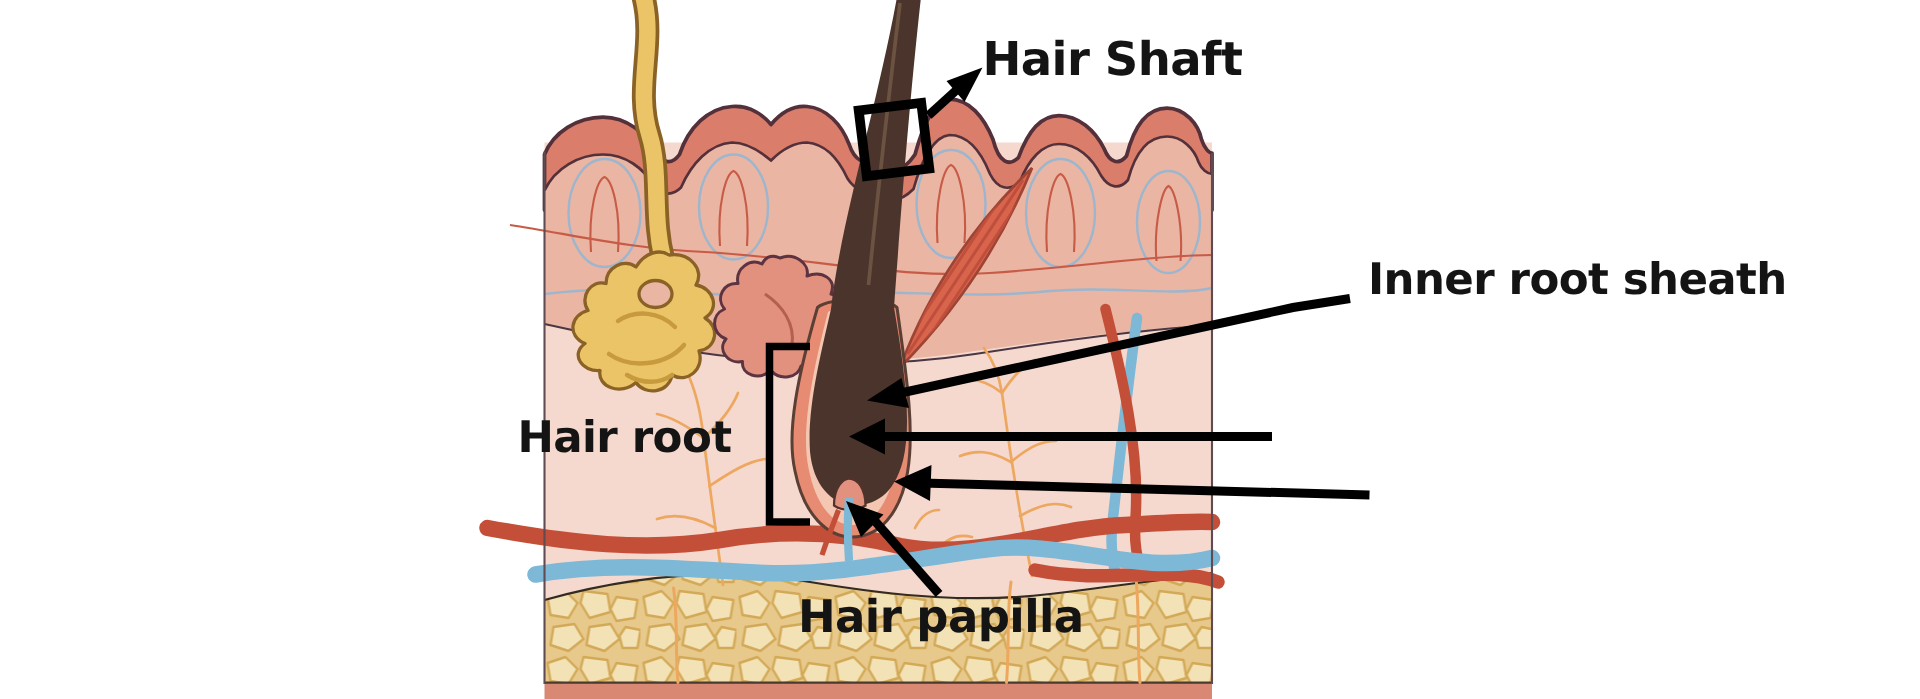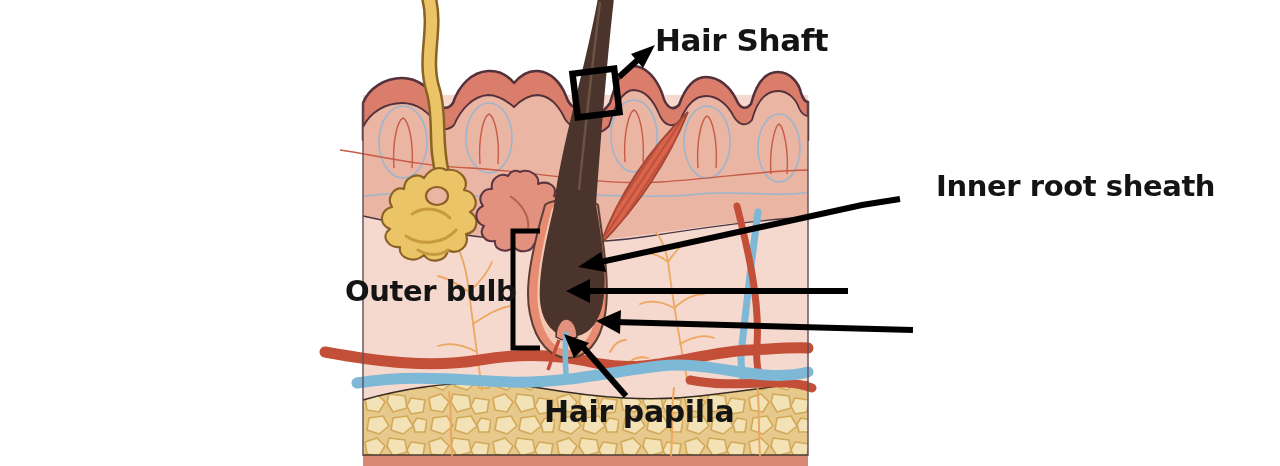--- a/index.html
+++ b/index.html
@@ -2,25 +2,25 @@
 <html><head>
 <meta charset="utf-8">
 <style>
   html,body{margin:0;padding:0;background:#fff;}
   #stage{position:relative;width:1280px;height:466px;background:#fff;overflow:hidden;
          font-family:"DejaVu Sans","Liberation Sans",sans-serif;border-radius:25px;}
   #art{position:absolute;left:0;top:0;}
   .lbl{position:absolute;font-weight:700;font-size:29px;line-height:1.05;color:#141414;
        letter-spacing:-0.4px;white-space:nowrap;}
   #lbl-hair-shaft{left:655px;top:24px;font-size:31px;}
-  #lbl-inner-root-sheath{left:936px;top:171px;}
+  #lbl-inner-root-sheath{left:912px;top:171px;}
   #lbl-hair-matrix{left:858px;top:275px;}
   #lbl-outer-root-sheath{left:937px;top:319px;}
   #lbl-hair-bulb{left:345px;top:276px;}
-  #lbl-hair-papilla{left:532px;top:396px;font-size:30px;margin-left:12px;}
+  #lbl-hair-papilla{left:532px;top:396px;font-size:30px;}
 </style>
 </head>
 <body>
 
 <div id="stage">
 
   <svg id="art" width="1280" height="466" viewBox="0 0 1280 466">
     <defs>
       <pattern id="stones" x="363" y="392" width="64" height="44" patternUnits="userSpaceOnUse">
         <rect width="64" height="44" fill="#e7c98c"></rect>
@@ -197,15 +197,15 @@
       <polygon points="655,45 643,68 631,54"></polygon>
       <polygon points="578,267 601,252 606,272"></polygon>
       <polygon points="566,291 590,279 590,303"></polygon>
       <polygon points="596,321 621,310 620,334"></polygon>
       <polygon points="564,334 589,343 574,358"></polygon>
     </g>
   </svg>
 
   <div class="lbl" id="lbl-hair-shaft">Hair Shaft</div>
   <div class="lbl" id="lbl-inner-root-sheath">Inner root sheath</div>
-  <div class="lbl" id="lbl-hair-bulb">Outer bulb</div>
+  <div class="lbl" id="lbl-hair-bulb">Hair root</div>
   <div class="lbl" id="lbl-hair-papilla">Hair papilla</div>
 </div>
 
 </body></html>

